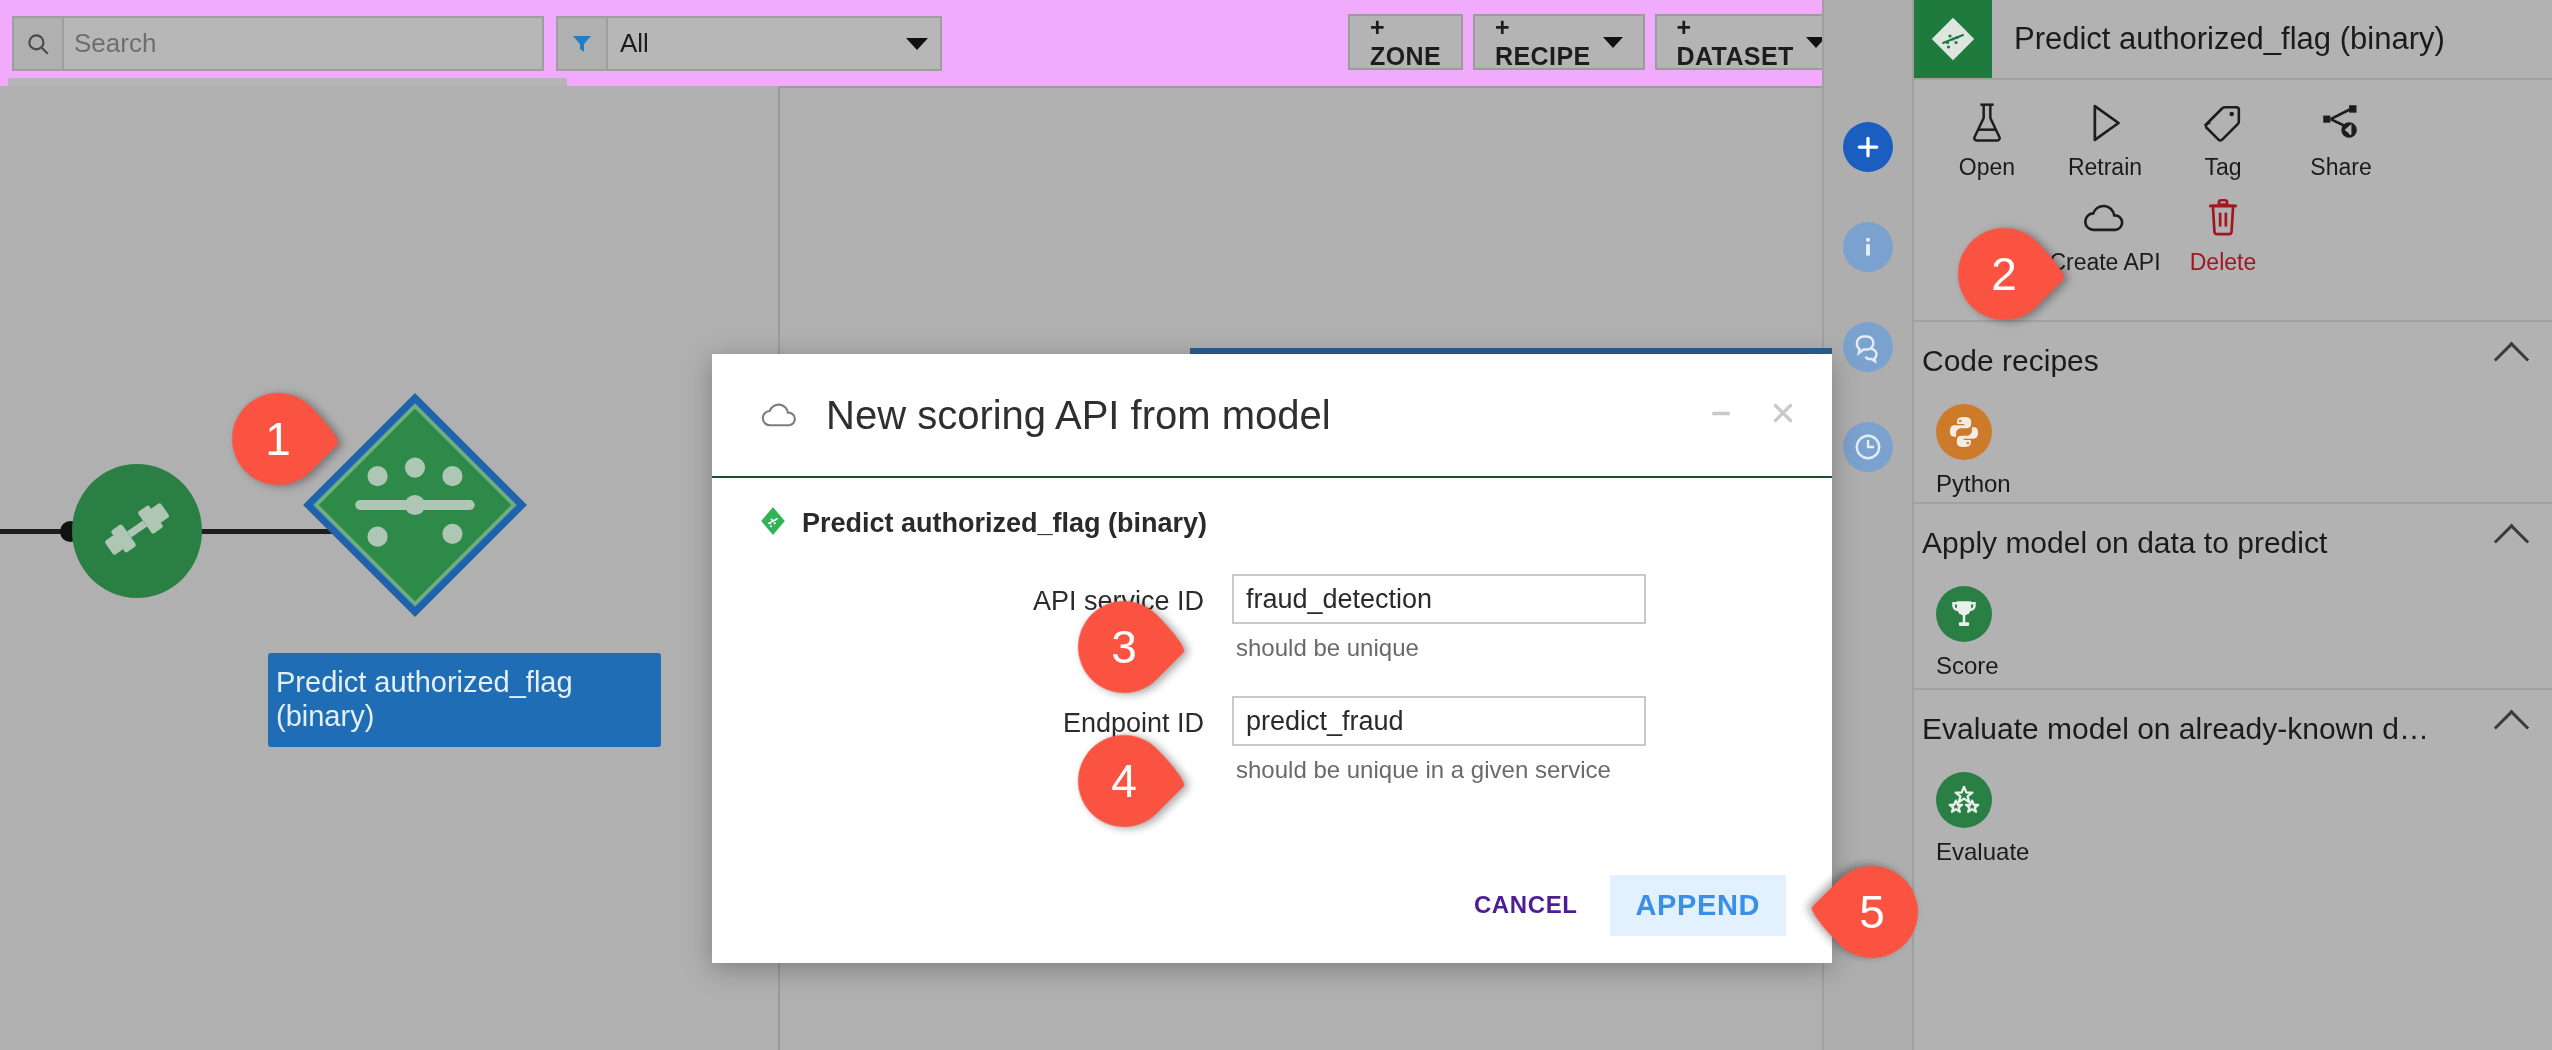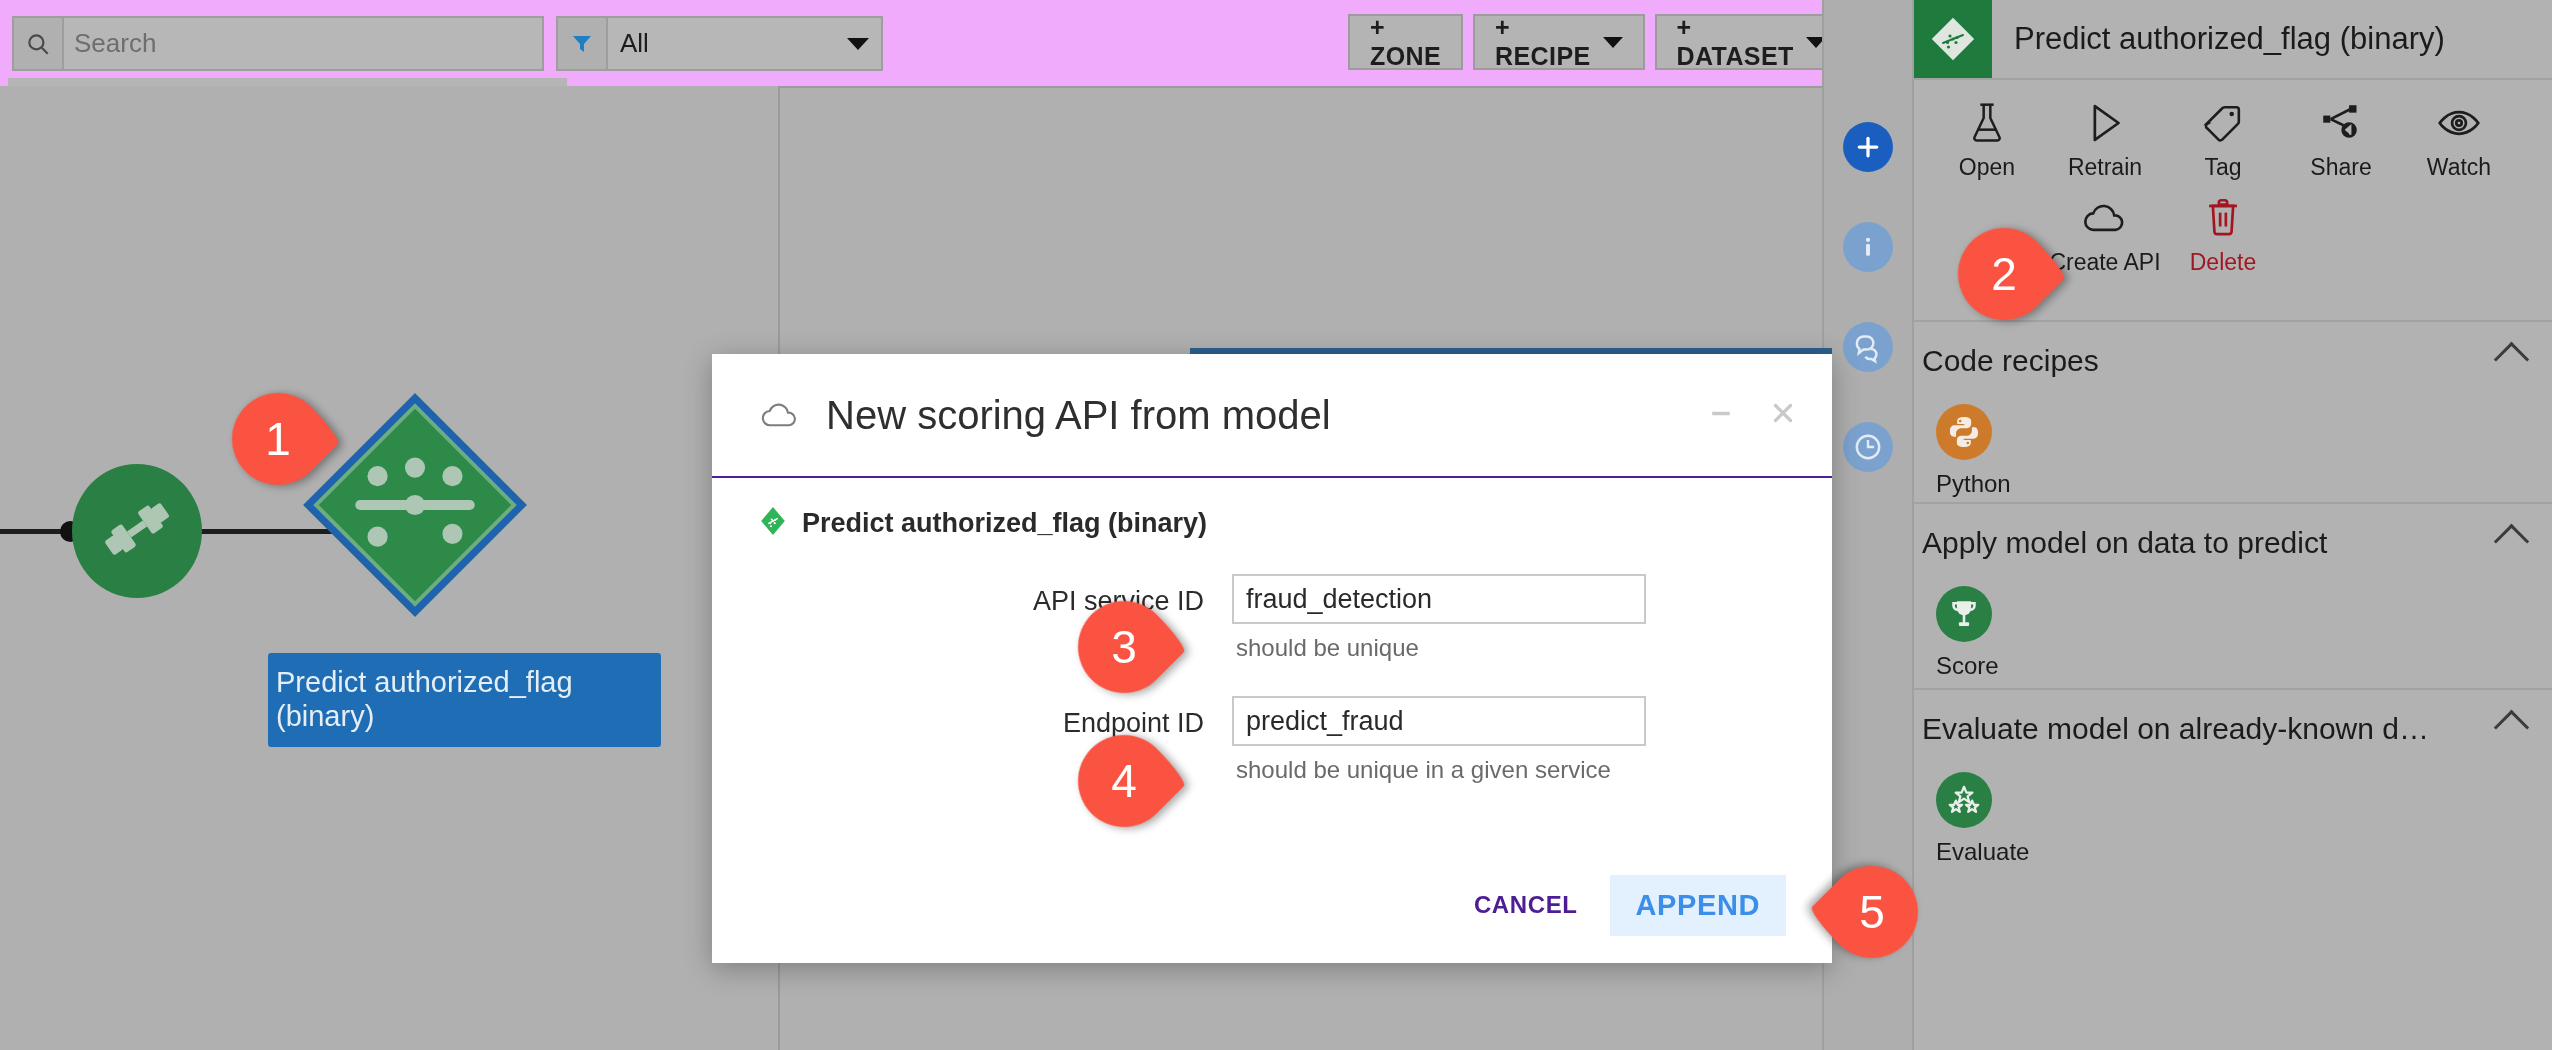--- a/index.html
+++ b/index.html
@@ -41,21 +41,21 @@
     flex: 1; border: none; outline: none;
     background: #b7b7b7;
     font-family: "Liberation Sans", sans-serif;
     font-size: 26px; color: #2b2b2b;
     padding: 0 10px;
   }
   #search-input::placeholder { color: #6e6e6e; }
 
   #filter-wrap {
     position: absolute; left: 556px; top: 16px;
-    width: 327px; height: 55px;
+    width: 386px; height: 55px;
     display: flex;
     border: 2px solid #9e9e9e;
     background: #b7b7b7;
     box-sizing: border-box;
   }
   #filter-icon-box {
     width: 48px; height: 100%;
     display: flex; align-items: center; justify-content: center;
     background: #b0b0b0;
     border-right: 2px solid #9e9e9e;
@@ -267,21 +267,21 @@
   }
   #modal {
     position: absolute; left: 712px; top: 354px;
     width: 1120px; height: 609px;
     background: #ffffff;
     box-shadow: 0 6px 26px rgba(0,0,0,0.28);
   }
   #modal-head {
     position: relative; height: 122px;
     display: flex; align-items: center;
-    border-bottom: 2px solid #4c1d95;
+    border-bottom: 2px solid #14532d;
   }
   #modal-cloud { margin-left: 48px; display:flex; align-items:center;}
   #modal-title {
     margin-left: 26px; font-size: 40px; color: #2f2f2f;
   }
   #modal-win-btns {
     position: absolute; right: 34px; top: 44px;
     display: flex; gap: 32px; align-items: center;
   }
   .win-btn { cursor: pointer; display:flex; align-items:center; justify-content:center;}
@@ -546,30 +546,20 @@
             <svg width="42" height="44" viewBox="0 0 26 26" fill="none" stroke="#1d1d1d" stroke-width="1.7">
               <rect x="2" y="8.4" width="4.4" height="4.4" fill="#1d1d1d" stroke="none"></rect>
               <rect x="18" y="2" width="4.6" height="4.6" fill="#1d1d1d" stroke="none"></rect>
               <line x1="6.6" y1="10.6" x2="18.4" y2="4.6"></line>
               <line x1="6.6" y1="10.6" x2="14.5" y2="14.4"></line>
               <circle cx="18" cy="17.4" r="4.8" fill="#1d1d1d" stroke="none"></circle>
               <polyline points="15.8,17.6 18.8,15 18.8,20.2" fill="#b2b2b2" stroke="#b2b2b2" stroke-width="1.3"></polyline>
             </svg>
           </span>
           <span class="act-lbl">Share</span>
-        </div>
-        <div class="act">
-          <span class="act-ico">
-            <svg width="44" height="44" viewBox="0 0 26 26" fill="none" stroke="#1d1d1d" stroke-width="1.6">
-              <path d="M1.6 13S5.8 6.6 13 6.6 24.4 13 24.4 13 20.2 19.4 13 19.4 1.6 13 1.6 13z"></path>
-              <circle cx="13" cy="13" r="4.1"></circle>
-                <circle cx="13" cy="13" r="1.6"></circle>
-            </svg>
-          </span>
-          <span class="act-lbl">Watch</span>
         </div>
       </div>
 
       <div class="act-row">
         <div class="act">
           <span class="act-ico"></span>
           <span class="act-lbl"></span>
         </div>
         <div class="act">
           <span class="act-ico">

